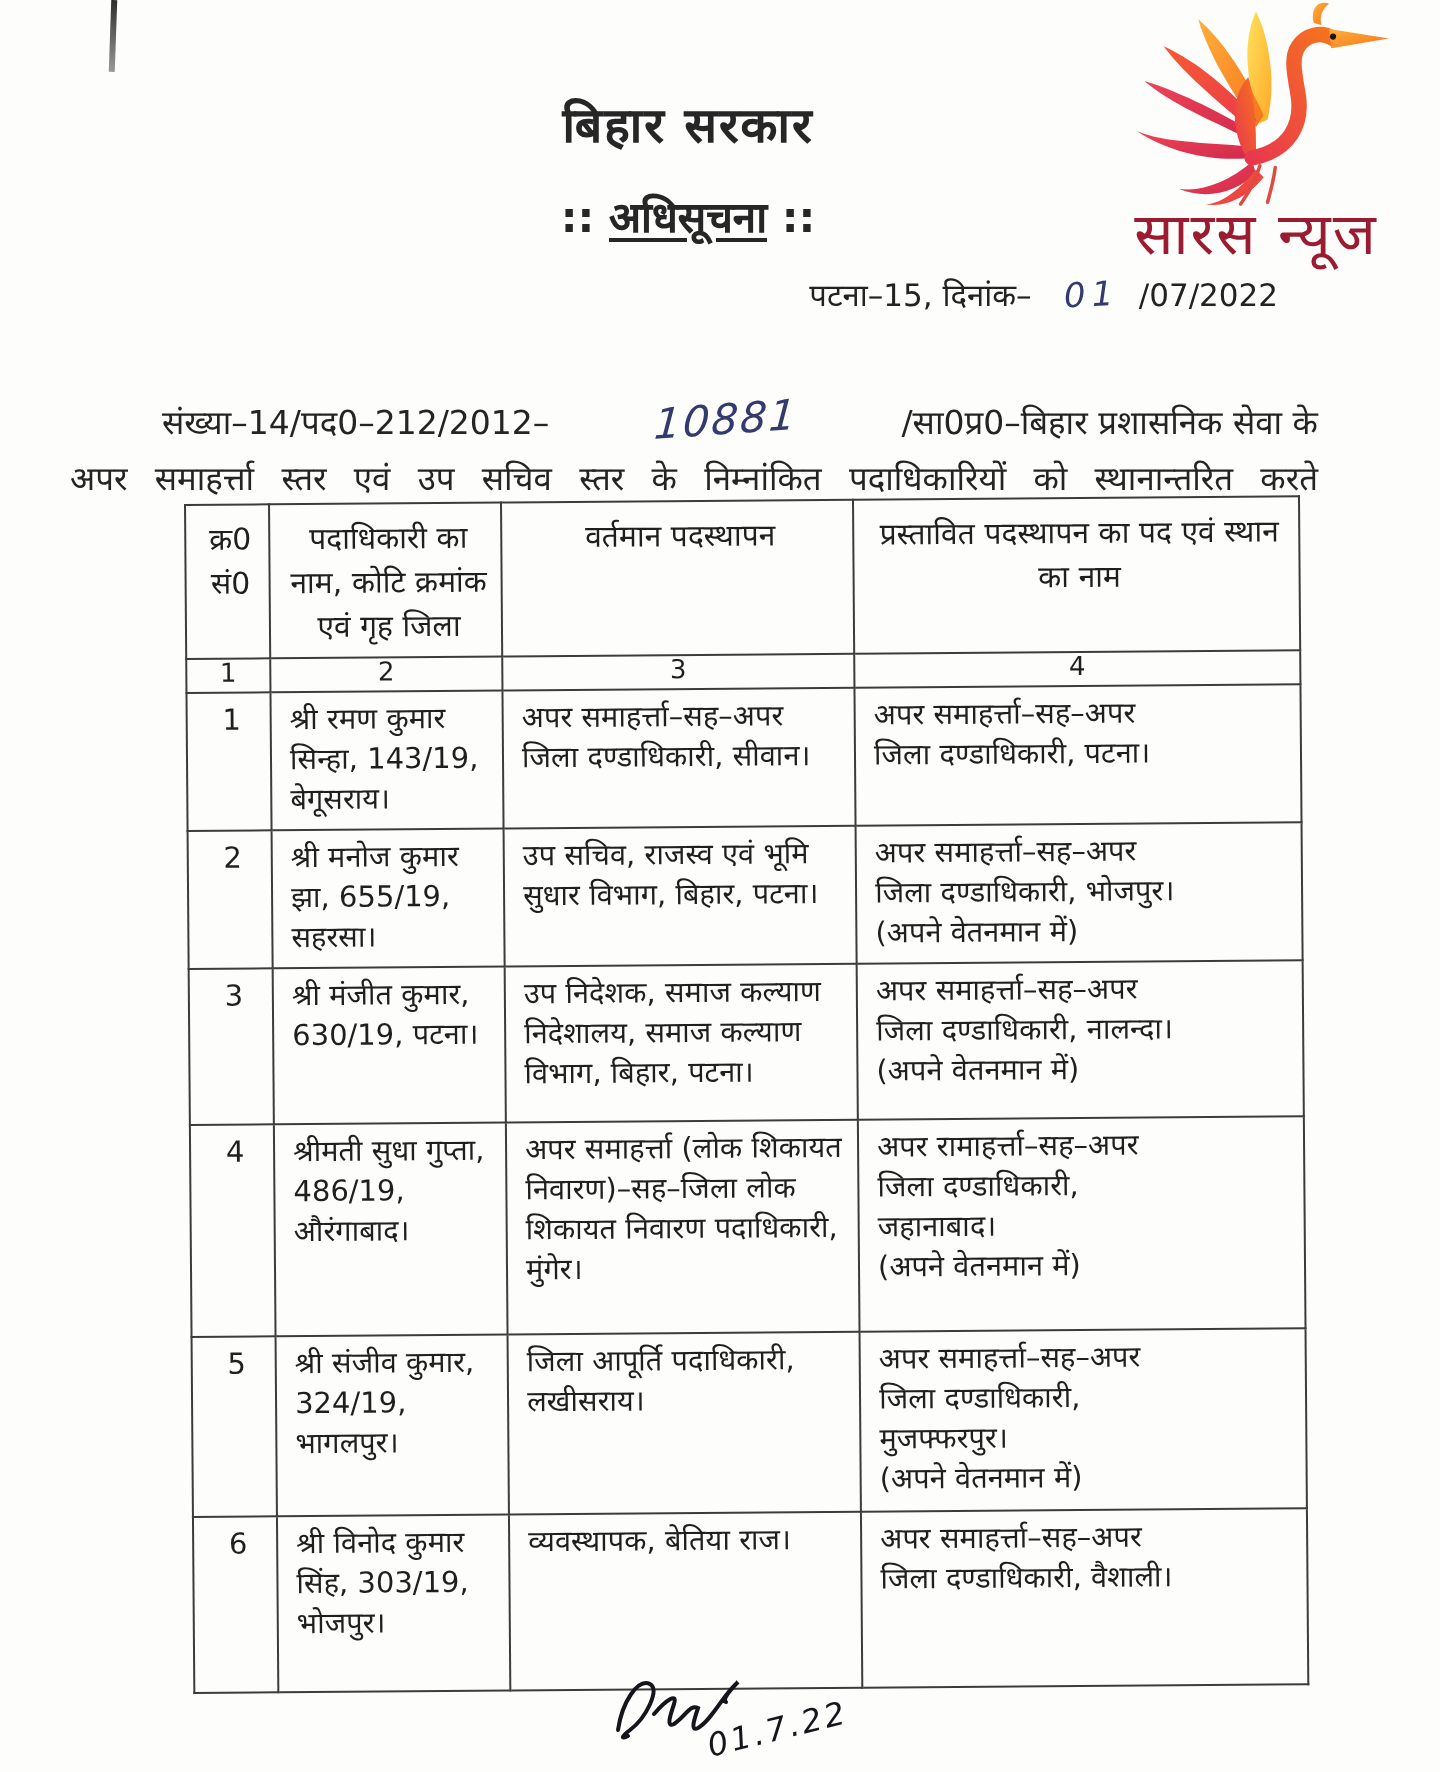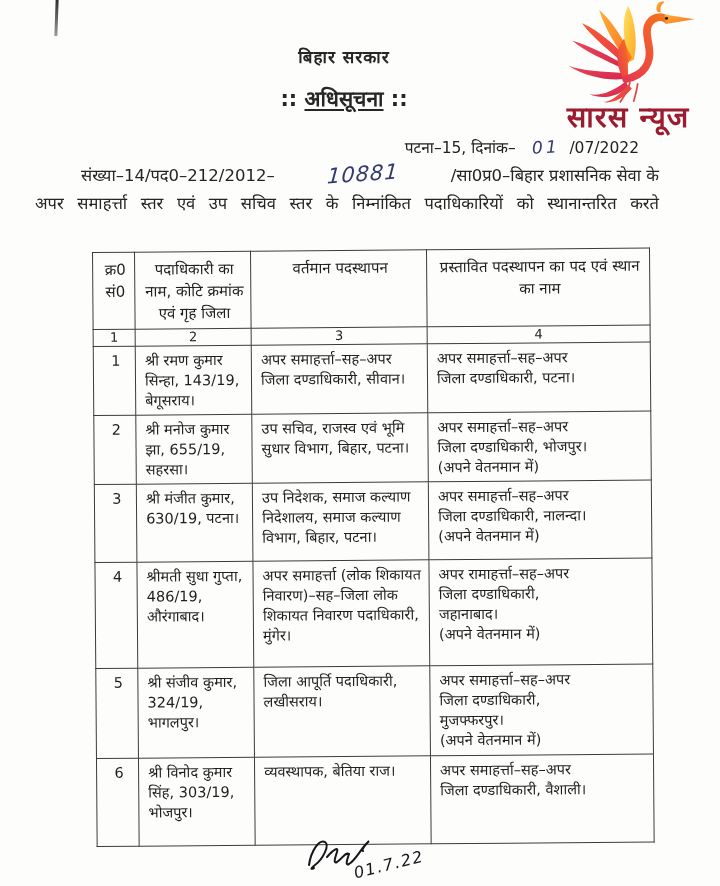--- a/index.html
+++ b/index.html
@@ -8,37 +8,37 @@
     background:#fdfdfc; color:#262626;
     font-family:"DejaVu Sans","Liberation Sans",sans-serif;
   }
   
   .scan-mark { position:absolute; left:55px; top:0; width:3px; height:36px;
     background:linear-gradient(#2e2e2e,#9a9a9a); transform:rotate(2deg); }
 
   
   .logo { position:absolute; right:2px; top:0; width:180px; text-align:center; }
   .bird { display:block; margin:0 auto; }
-  .brand { margin-top:-8px; font-size:29px; font-weight:bold; color:#9b1c30; letter-spacing:1px; white-space:nowrap; }
+  .brand { margin-top:-8px; font-size:29px; font-weight:normal; color:#9b1c30; letter-spacing:1px; white-space:nowrap; }
 
   
   .head-block { position:absolute; top:45px; left:0; width:688px; text-align:center; }
-  .gov  { font-size:17px; font-weight:bold; letter-spacing:1px; }
+  .gov  { font-size:24px; font-weight:bold; letter-spacing:1px; }
   .dept { font-size:20px; font-weight:bold; margin-top:2px; letter-spacing:1px; }
   .notif { margin-top:16px; font-size:21px; font-weight:bold; }
   .notif .und { text-decoration:underline; text-underline-offset:3px; }
 
   
   .dateline { position:absolute; top:136px; left:0; width:639px; text-align:right; font-size:15.5px; color:#222; }
   .hw { color:#333a6e; display:inline-block; }
   .hw-day { font-size:17px; letter-spacing:3px; margin:0 10px 0 16px; transform:rotate(-3deg); font-style:italic; }
 
   
   .para { position:absolute; top:161px; left:35px; width:624px; font-size:16.5px; line-height:27.5px; color:#242424; }
-  .pl1 { display:flex; justify-content:space-between; align-items:baseline; padding-left:46px; }
+  .pl1 { display:flex; justify-content:space-between; align-items:baseline; padding-left:46px;margin-top:36px; }
   .hw-num { font-size:21px; letter-spacing:1px; font-style:italic; transform:rotate(-4deg) skewX(-8deg); }
   .pl-just { text-align:justify; text-align-last:justify; }
 
   
   .table-wrap { position:absolute; left:92px; top:252px; width:557px; transform:rotate(-0.45deg); transform-origin:left top; }
   table { width:100%; border-collapse:collapse; table-layout:fixed; font-size:14.5px; line-height:20px; color:#1f1f1f; }
   td,th { border:1.6px solid #3c3c3c; vertical-align:top; padding:4px 6px 4px 9px; font-weight:normal; text-align:left; word-wrap:break-word; }
   tr.head-row th { text-align:center; padding-top:6px; height:62px; font-size:15px; line-height:22px; }
   tr.num-row td { text-align:center; height:13px; padding:0; font-size:13px; line-height:16px; }
   tr.data-row td.c-sl { text-align:center; }

